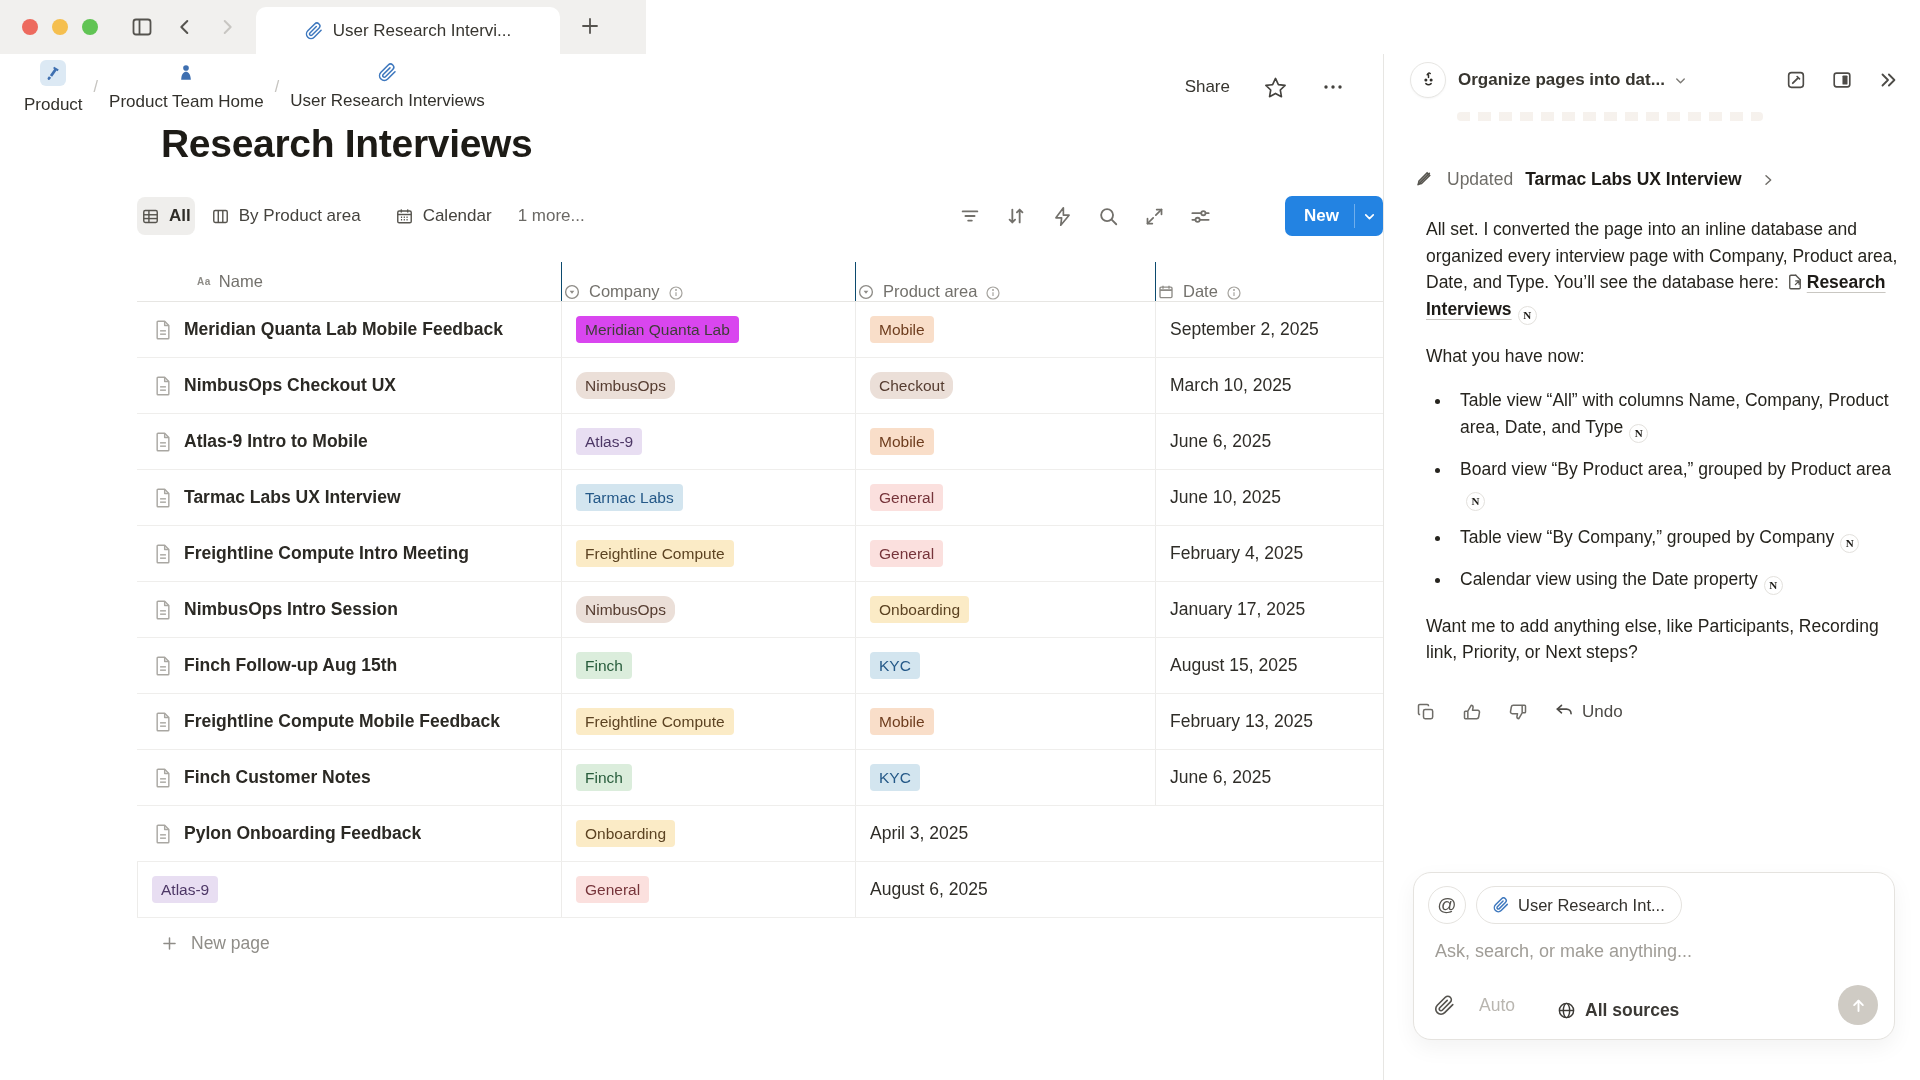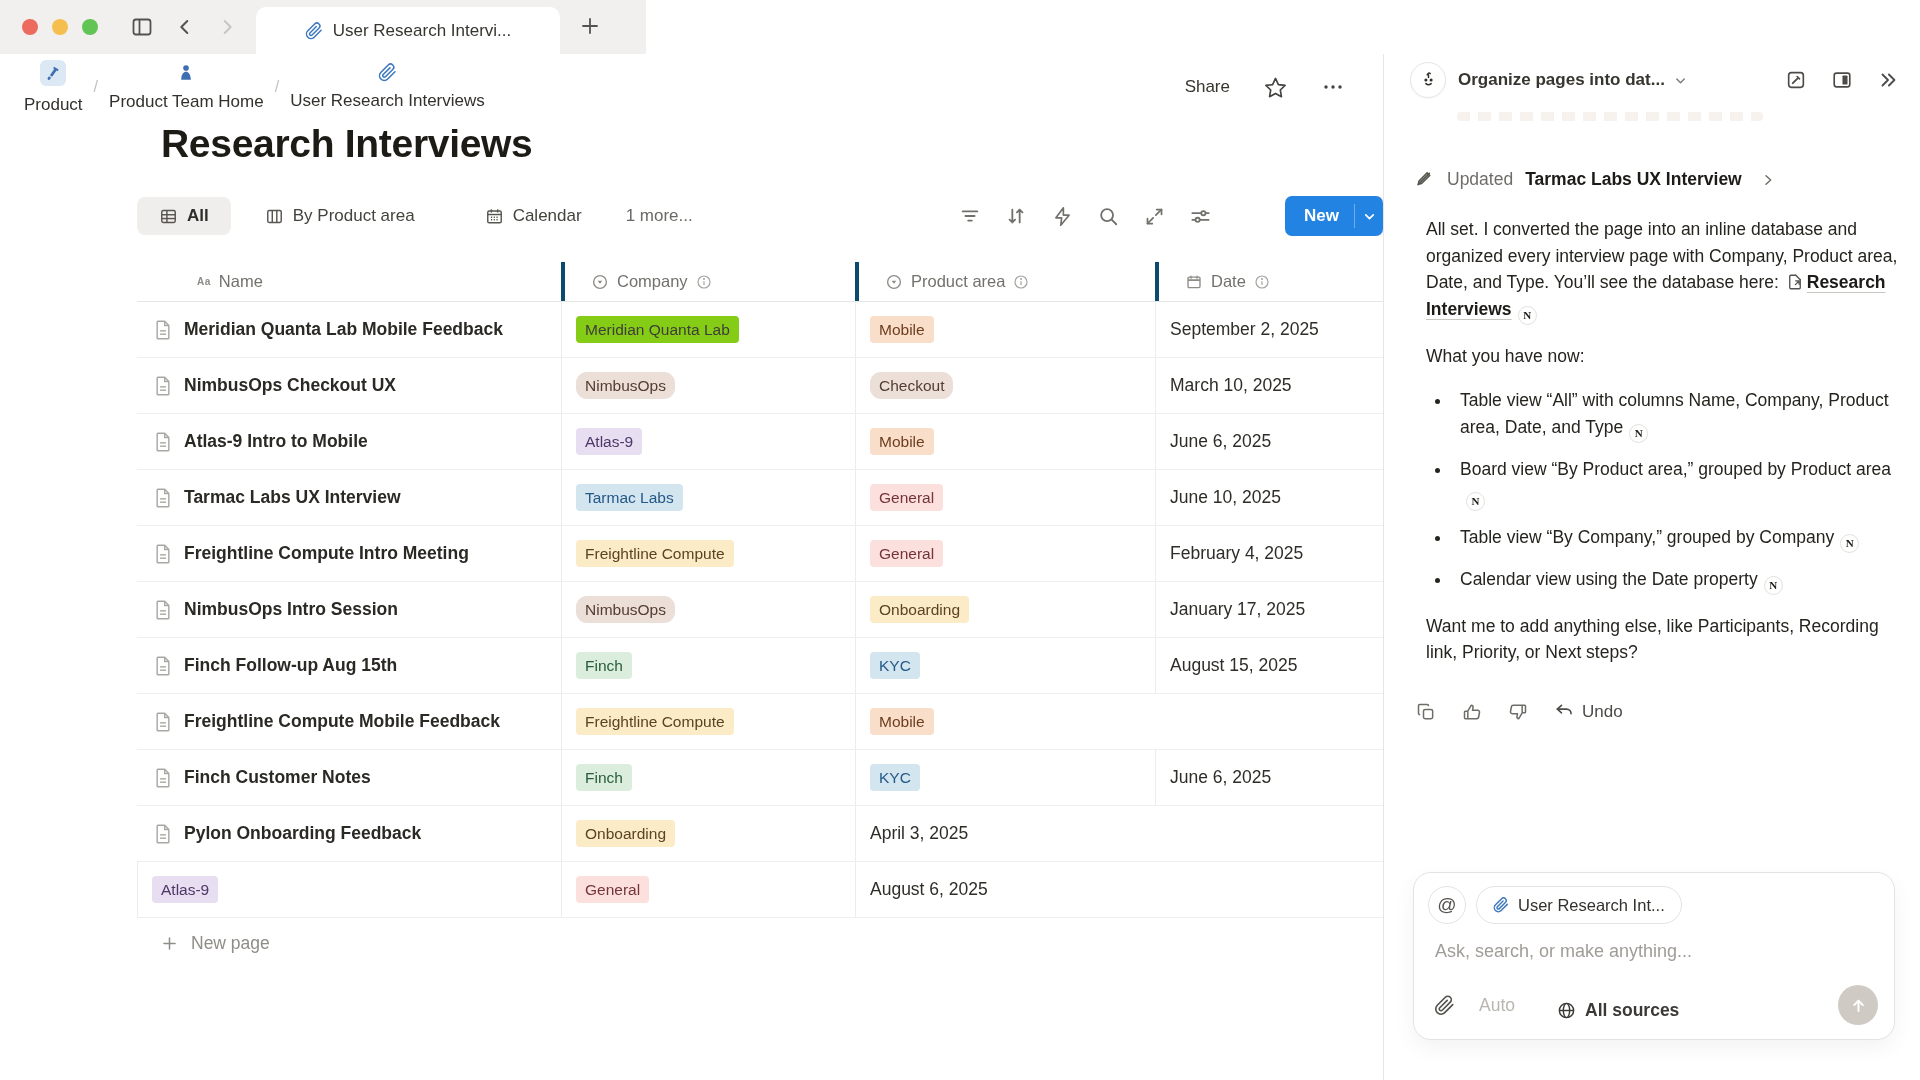--- a/index.html
+++ b/index.html
@@ -32,51 +32,51 @@
   .crumb-right{position:absolute;right:38px;top:0;height:66px;display:flex;align-items:center;gap:34px;}
   .share-label{font-size:17px;color:#37352F;}
   .icon-gray{color:#44423E;}
 
   
   .page-title{position:absolute;left:161px;top:122px;font-size:39px;font-weight:800;
     color:#1D1B16;letter-spacing:-0.3px;}
 
   
   .viewsrow{position:absolute;left:137px;top:192px;width:1246px;height:48px;display:flex;align-items:center;}
-  .vtab{display:flex;align-items:center;gap:9px;font-size:17px;color:#45433E;padding:9px 22px;border-radius:8px;}
+  .vtab{display:flex;align-items:center;gap:9px;font-size:17px;color:#45433E;padding:9px 4px;border-radius:8px;}
   .vtab .vico{color:#57554F;}
   .vtab-active{background:#EFEEEC;color:#2F2D28;font-weight:600;}
   .vtab+.vtab{margin-left:12px;}
   .more-label{margin-left:22px;font-size:17px;color:#6B6965;}
   .tools{position:absolute;right:170px;top:0;height:48px;display:flex;align-items:center;gap:20px;color:#72706B;}
   .toolbtn{width:26px;height:26px;display:flex;align-items:center;justify-content:center;}
   .new-btn{position:absolute;right:0;top:4px;height:40px;width:98px;background:#2383E2;border-radius:7px;
     display:flex;align-items:center;color:#fff;}
   .new-btn .lbl{flex:1;text-align:center;font-size:17px;font-weight:600;padding-left:4px;}
   .new-btn .split{width:1px;height:24px;background:rgba(255,255,255,0.35);}
   .new-btn .chev{width:28px;display:flex;align-items:center;justify-content:center;}
 
   
   .tablewrap{position:absolute;left:0;top:262px;width:1383px;}
   .trow{display:grid;grid-template-columns:424px 294px 300px 225px;margin-left:137px;}
   .thead{height:40px;border-bottom:1px solid #E7E6E3;color:#73716C;font-size:16.5px;}
   .thcell{display:flex;align-items:center;gap:8px;padding-left:16px;}
-  .thcell.bordered{border-left:4px solid #0c4a6e;padding-left:26px;}
+  .thcell.bordered{border-left:1px solid #0c4a6e;padding-left:1px;align-items:flex-end;}
   .info-ico{color:#A5A39E;}
   .th-ico{color:#8E8C87;}
   .aa{font-size:10px;color:#8E8C87;font-weight:600;letter-spacing:0.5px;margin-left:44px;}
   .drow{height:56px;border-bottom:1px solid #EFEEEC;}
   .cell{display:flex;align-items:center;overflow:hidden;}
   .cell-name{gap:11px;padding-left:16px;white-space:nowrap;}
   .cell-name .nm{font-size:17.5px;font-weight:600;color:#2B2924;overflow:hidden;text-overflow:clip;white-space:nowrap;}
   .doc-ico{color:#A9A7A2;flex:0 0 auto;}
   .cell-tag{border-left:1px solid #EDECEA;padding-left:14px;}
   .cell-date{border-left:1px solid #EDECEA;padding-left:14px;font-size:17.5px;color:#2F2D28;}
   .tag{display:inline-block;font-size:15.5px;line-height:1;padding:6px 9px;border-radius:4px;white-space:nowrap;}
-  .tag--gray{background:#84cc16;color:#3F3D38;}
+  .tag--gray{background:#d946ef;color:#3F3D38;}
   .tag--brown{background:#EBDFD8;color:#553C30;border-radius:11px;}
   .tag--orange{background:#F9DEC9;color:#6E3D1E;}
   .tag--yellow{background:#FBEBC6;color:#5C4322;}
   .tag--green{background:#DBEDDC;color:#275C3B;}
   .tag--blue{background:#D3E5EF;color:#255988;}
   .tag--purple{background:#E8DEF2;color:#4D3766;}
   .tag--red{background:#FBE0DE;color:#76343A;}
   .newpage{height:50px;display:flex;align-items:center;gap:12px;margin-left:160px;color:#8F8D88;font-size:17.5px;}
 
   
@@ -527,20 +527,23 @@
             </svg>
           </span>
           <span class="nm">Freightline Compute Mobile Feedback</span>
         </div>
         <div class="cell cell-tag">
           <span class="tag tag--yellow">Freightline Compute</span>
         </div>
         <div class="cell cell-tag">
           <span class="tag tag--orange">Mobile</span>
         </div>
+        <div class="cell cell-date">
+          <span>February 13, 2025</span>
+        </div>
       </div>
       <div class="trow drow">
         <div class="cell cell-name">
           <span class="doc-ico">
             <svg width="20" height="22" viewBox="0 0 24 26" fill="none" stroke="currentColor" stroke-width="1.7" stroke-linejoin="round">
               <path d="M6 2.5h8l5 5v15a1 1 0 0 1-1 1H6a1 1 0 0 1-1-1v-19a1 1 0 0 1 1-1z"></path>
               <path d="M14 2.5v5h5"></path>
               <line x1="8.5" y1="14" x2="15.5" y2="14"></line>
               <line x1="8.5" y1="18" x2="15.5" y2="18"></line>
             </svg>

